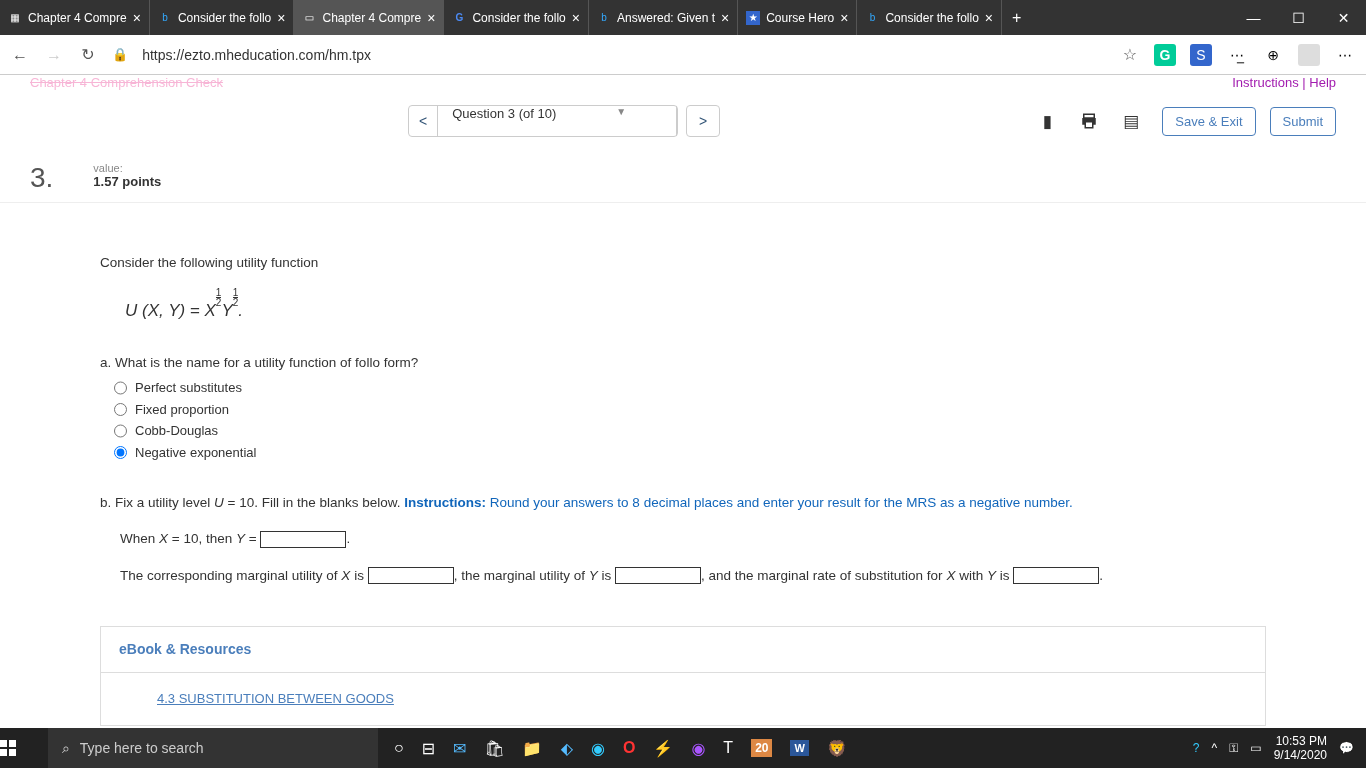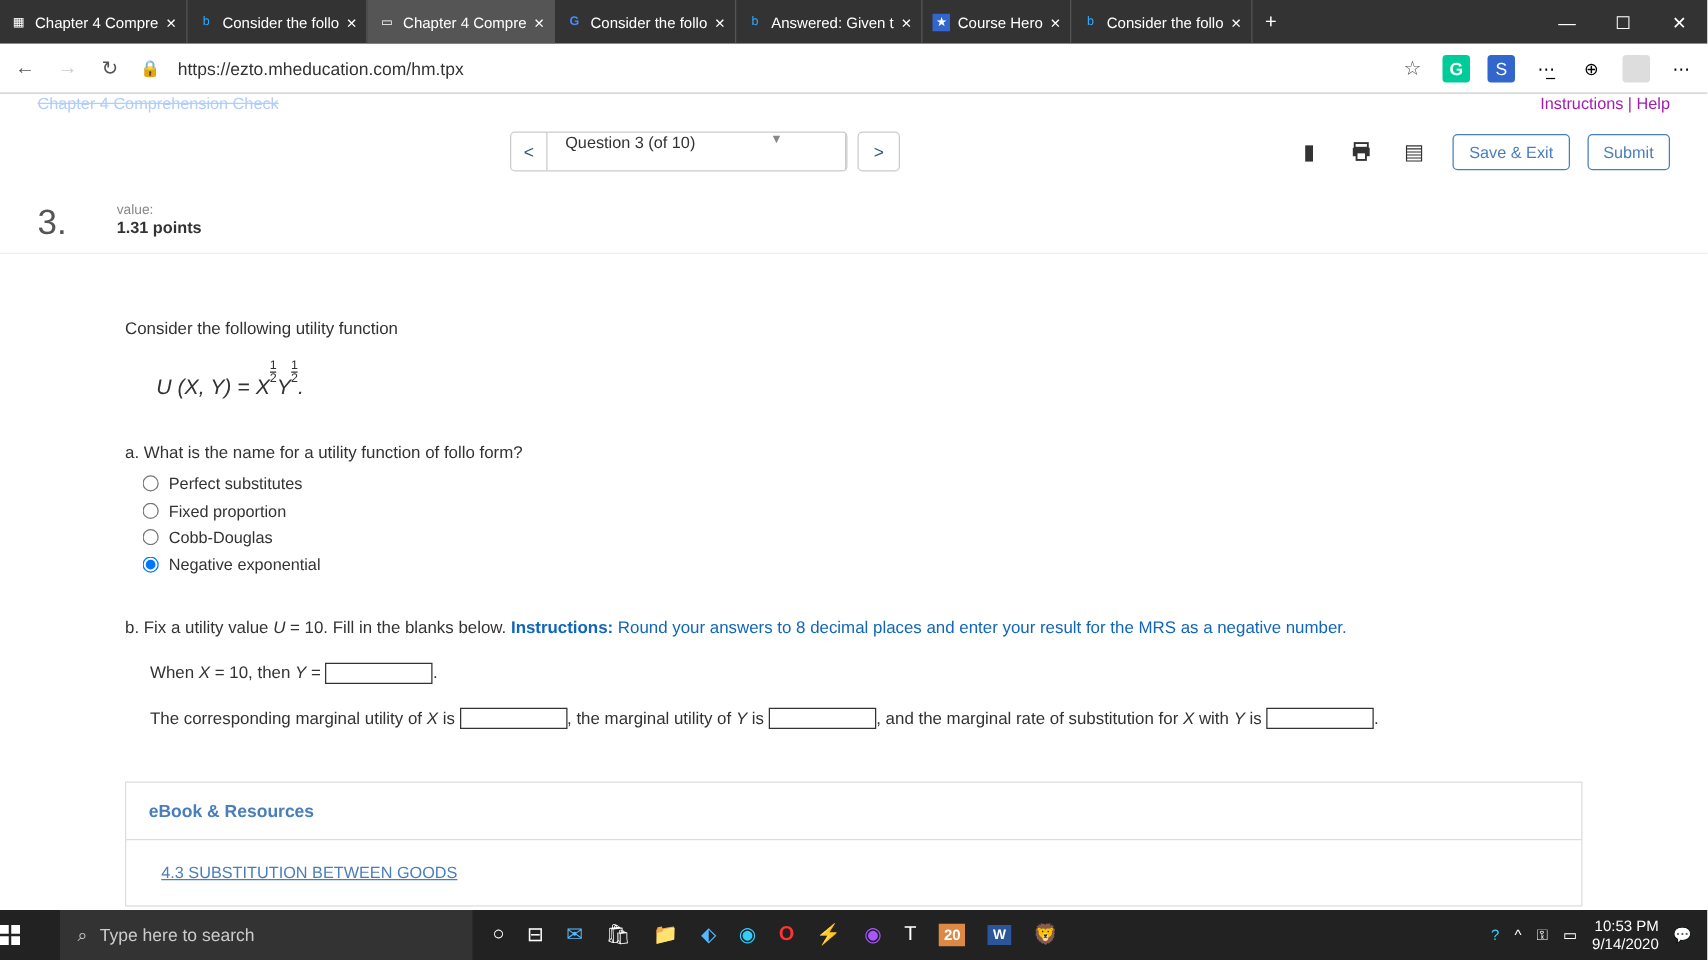--- a/index.html
+++ b/index.html
@@ -50,32 +50,32 @@
 .qmeta .pts { font-size: 13px; font-weight: bold; color: #333; }
 
 .qbody { padding: 50px 100px 20px; font-size: 13.5px; color: #333; line-height: 1.5; }
 .formula { padding: 15px 25px; font-family: "Cambria Math", "Times New Roman", serif; font-size: 17px; font-style: italic; }
 .formula .frac { display: inline-block; font-size: 10px; line-height: 9px; text-align: center; vertical-align: 10px; font-style: normal; }
 .formula .frac span { display: block; }
 .formula .frac .d { border-top: 1px solid #333; }
 
 .part { margin-top: 14px; }
 .opts { margin: 4px 0 0 14px; }
-.opt { display: flex; align-items: center; gap: 8px; font-size: 13px; padding: 1px 0; }
+.opt { display: flex; gap: 8px; font-size: 13px; padding: 1px 0; }
 .opt input { margin: 0; }
 
 .instr { color: #16b; }
 .it { font-style: italic; }
 .fib { border: 1px solid #333; display: inline-block; width: 86px; height: 17px; vertical-align: middle; background: #fff; }
 .line { margin: 16px 0 0 20px; font-size: 13.5px; }
 
 .resbox { margin-top: 40px; border: 1px solid #ddd; }
 .reshead { padding: 12px 18px; font-size: 14px; font-weight: bold; color: #4a7ebb; border-bottom: 1px solid #ddd;}
 .reslink { padding: 16px 28px; }
-.reslink a { color: #4a7ebb; text-decoration: underline; font-size: 13px; }
+.reslink a { color: #4a7ebb; text-decoration: underline; font-size: 13px; margin-left: 28px; }
 
 
 .taskbar { height: 40px; background: #222; display: flex; align-items: center; color: #fff; font-size: 12px; }
 .taskbar .start { width: 48px; text-align: center; font-size: 15px; }
 .taskbar .search { display: flex; align-items: center; background: #333; height: 40px; padding: 0 14px; width: 330px; gap: 10px; color: #ccc; font-size: 14px; }
 .taskbar .ticons { display: flex; align-items: center; gap: 18px; padding: 0 16px; font-size: 16px; }
 .taskbar .w20 { background: #d84; padding: 2px 4px; font-size: 12px; font-weight: bold; }
 .taskbar .tray { margin-left: auto; display: flex; align-items: center; gap: 12px; padding: 0 12px; }
 .taskbar .clock { text-align: right; line-height: 14px; font-size: 12px; }
 
@@ -138,21 +138,21 @@
   <span class="ricon ext-g">G</span>
   <span class="ricon ext-s">S</span>
   <span class="ricon">⋯̲</span>
   <span class="ricon">⊕</span>
   <span class="ricon avatar"></span>
   <span class="ricon">⋯</span>
 </div>
 
 <div class="page">
   <div class="crumb-row">
-    <span class="left" style="color:#3b82f6;">Chapter 4 Comprehension Check</span>
+    <span class="left" style="color:#ec4899;">Chapter 4 Comprehension Check</span>
     <span class="right">Instructions | Help</span>
   </div>
 
   <div class="qbar">
     <div style="flex:0 0 370px"></div>
     <div class="qnav">
       <span class="btn">&lt;</span>
       <span class="lbl">
         <span>Question 3 (of 10)</span>
         <span class="dd">▼</span>
@@ -170,21 +170,21 @@
       </span>
     <span class="ticon">▤</span>
     <span class="obtn">Save &amp; Exit</span>
     <span class="obtn">Submit</span>
   </div>
 
   <div class="qhead">
     <div class="qnum">3.</div>
     <div class="qmeta">
       <div class="vl">value:</div>
-      <div class="pts">1.31 points</div>
+      <div class="pts">1.57 points</div>
     </div>
   </div>
 
   <div class="qbody">
     <div>Consider the following utility function</div>
 
     <div class="formula">
       <span>U (X, Y) = X</span><span class="frac"><span>1</span><span class="d">2</span></span><span>Y</span><span class="frac"><span>1</span><span class="d">2</span></span><span>.</span>
     </div>
 
@@ -204,21 +204,21 @@
             <span>Cobb-Douglas</span>
           </label>
         <label class="opt">
             <input type="radio" name="pa" checked="" style="">
             <span>Negative exponential</span>
           </label>
       </div>
     </div>
 
     <div class="part" style="margin-top:30px">
-      <span>b. Fix a utility value </span><span class="it">U</span><span> = 10. Fill in the blanks below. </span><b class="instr">Instructions:</b><span class="instr"> Round your answers to 8 decimal places and enter your result for the MRS as a negative number.</span>
+      <span>b. Fix a utility level </span><span class="it">U</span><span> = 10. Fill in the blanks below. </span><b class="instr">Instructions:</b><span class="instr"> Round your answers to 8 decimal places and enter your result for the MRS as a negative number.</span>
     </div>
 
     <div class="line">
       <span>When </span><span class="it">X</span><span> = 10, then </span><span class="it">Y</span><span> = </span><span class="fib"></span><span>.</span>
     </div>
 
     <div class="line">
       <span>The corresponding marginal utility of </span><span class="it">X</span><span> is </span><span class="fib"></span><span>, the marginal utility of </span><span class="it">Y</span><span> is </span><span class="fib"></span><span>, and the marginal rate of substitution for </span><span class="it">X</span><span> with </span><span class="it">Y</span><span> is </span><span class="fib"></span><span>.</span>
     </div>
 

